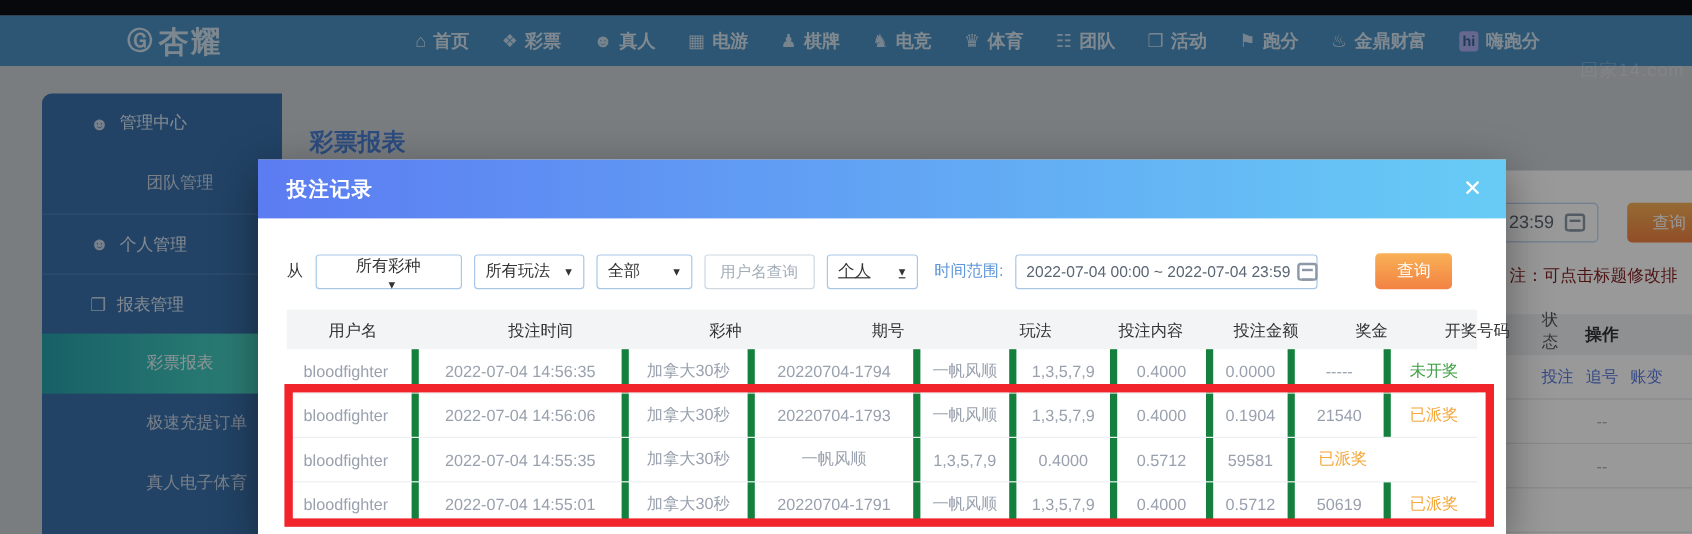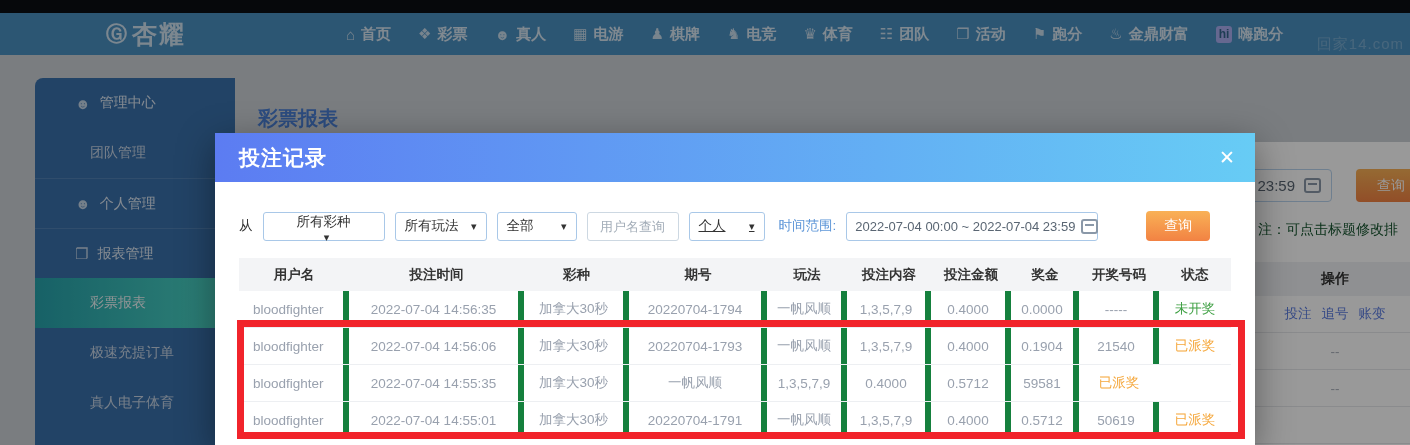--- a/index.html
+++ b/index.html
@@ -10,54 +10,54 @@
   .top-strip { position:absolute; left:0; top:0; width:100%; height:13px; background:#0b0e13; z-index:1; }
   .navbar { position:absolute; left:0; top:13px; width:100%; height:42px; background:#4a8fc0; z-index:1; }
   .logo { position:absolute; left:106px; top:0; height:42px; display:flex; align-items:center; gap:5px;
           color:#e7f0f8; opacity:.85; font-weight:bold; }
   .logo-badge { font-size:21px; }
   .logo-text { font-size:25px; letter-spacing:2px; }
   .nav-menu { position:absolute; left:346px; top:0; height:42px; display:flex; align-items:center; gap:27px; }
   .nav-item { display:flex; align-items:center; gap:6px; color:#e9f1f8; opacity:.88; font-size:15px; font-weight:bold; cursor:pointer; white-space:nowrap; }
   .nav-icon { font-size:15px; opacity:.9; }
   .hi-box { background:#c4b5fd; color:#2e5d80; border-radius:3px; padding:0 3px; font-size:12px; height:17px; line-height:17px; }
-  .watermark { position:absolute; right:6px; top:22px; color:rgba(255,255,255,.25); font-size:15px; letter-spacing:1px; z-index:2; }
+  .watermark { position:absolute; right:6px; top:36px; color:rgba(255,255,255,.25); font-size:15px; letter-spacing:1px; z-index:2; }
 
   
   .sidebar { position:absolute; left:35px; top:78px; width:200px; height:367px; background:#3a70ab;
              border-radius:8px 0 0 0; overflow:hidden; z-index:1; }
   .side-item { height:50px; display:flex; align-items:center; font-size:14px; cursor:pointer; }
   .side-section { padding-left:40px; gap:9px; color:#dde7f2; }
   .side-section.sep { border-top:1px solid rgba(255,255,255,.12); }
-  .side-sub { padding-left:55px; color:#c6d4e4; }
+  .side-sub { padding-left:87px; color:#c6d4e4; }
   .side-sub.active { background:linear-gradient(90deg,#27a2ab,#4fd9c7); color:#eef6f8; }
   .side-icon { font-size:15px; opacity:.85; }
 
   
   .page-title { position:absolute; left:258px; top:105px; font-size:20px; font-weight:bold; color:#4a7fd4; z-index:1; }
   .white-card { position:absolute; left:255px; top:142px; width:1170px; height:303px; background:#fff; border-radius:4px 4px 0 0; z-index:1; }
   .bg-date { position:absolute; left:1150px; top:169px; width:182px; height:33px; background:#fff; border:1px solid #b9d4ef;
              border-radius:4px; display:flex; align-items:center; justify-content:flex-end; gap:9px; padding-right:10px;
              color:#5a6673; font-size:15px; z-index:1; }
   .bg-query { position:absolute; left:1356px; top:169px; width:70px; height:33px; border-radius:4px; z-index:1;
               background:linear-gradient(180deg,#f9b156,#f28243); color:#fff; font-size:14px; text-align:center; line-height:33px; cursor:pointer; }
-  .bg-note { position:absolute; left:1258px; top:221px; color:#14532d; font-size:14px; white-space:nowrap; z-index:1; }
+  .bg-note { position:absolute; left:1258px; top:221px; color:#7f1d1d; font-size:14px; white-space:nowrap; z-index:1; }
   .bg-action-header { position:absolute; left:1245px; top:262px; width:180px; height:34px; background:#eef0f3;
                       display:flex; align-items:center; justify-content:center; font-size:14px; font-weight:bold; color:#333; z-index:1; }
   .bg-rows { position:absolute; left:1245px; top:296px; width:180px; z-index:1; }
   .bg-row { height:37px; display:flex; align-items:center; justify-content:center; gap:10px; border-bottom:1px solid #e6e8eb; font-size:13.5px; }
   .bg-link { color:#5a7be0; cursor:pointer; }
   .bg-dash { color:#a9b0ba; }
 
   
   .backdrop { position:absolute; inset:0; background:rgba(0,0,0,.40); z-index:5; }
   .modal { position:absolute; left:215px; top:133px; width:1040px; height:312px; background:#fff; z-index:10;
            box-shadow:0 10px 35px rgba(0,0,0,.4); }
   .modal-header { position:relative; height:49px; background:linear-gradient(90deg,#5c7cf2,#67ccf5); }
-  .modal-title { position:absolute; left:24px; top:0; line-height:49px; color:#fff; font-size:21px; font-weight:bold; letter-spacing:1px; }
+  .modal-title { position:absolute; left:24px; top:0; line-height:49px; color:#fff; font-size:17px; font-weight:bold; letter-spacing:1px; }
   .modal-close { position:absolute; right:20px; top:0; line-height:49px; color:#fff; font-size:19px; font-weight:bold; cursor:pointer; }
 
   .filters { position:absolute; left:24px; top:78px; right:16px; height:30px; display:flex; align-items:center; gap:10px;
              font-size:13.5px; color:#333; }
   .sel { border:1px solid #a9c8e8; border-radius:3px; height:29px; display:flex; align-items:center; justify-content:space-between;
          padding:0 9px; cursor:pointer; background:#fff; }
   .w120{width:122px;flex-direction:column;} .w92{width:92px;} .w80{width:80px;} .w76{width:76px;text-decoration:underline;}
   .chev { font-size:11px; color:#333; margin-left:6px; }
   .inp { width:92px; height:29px; border:1px solid #cdd8e2; border-radius:3px; text-align:center; font-size:13px; color:#333; outline:none; }
   .inp::placeholder { color:#a3adb8; }
@@ -66,21 +66,21 @@
              padding:0 8px; gap:6px; color:#5a6673; cursor:pointer; background:#fff; }
   .datebox .val { flex:1; font-size:13px; white-space:nowrap; }
   .cal { width:17px; height:15px; border:2px solid #8a98a8; border-radius:3px; position:relative; flex:none; }
   .cal::after { content:""; position:absolute; left:2px; right:2px; top:3px; height:6px;
                 border-top:2px solid #8a98a8; border-bottom:2px solid #8a98a8; }
   .btn-query { margin-left:38px; width:64px; height:30px; border:none; border-radius:4px; cursor:pointer;
                background:linear-gradient(180deg,#f9b156,#f28243); color:#fff; font-size:14px; }
 
   .bet-table { position:absolute; left:24px; top:125px; width:992px; }
   .thead, .tr { display:grid; grid-template-columns:110px 175px 105px 138px 80px 84px 80px 68px 80px 1fr; }
-  .thead { background:#f3f4f6; height:33px; align-items:center; font-weight:bold; font-size:13.5px; color:#333; }
+  .thead { background:#f3f4f6; height:33px; align-items:center; font-weight:normal; font-size:13.5px; color:#333;gap:14px; }
   .th { text-align:center; }
   .tr { height:37px; color:#99a1ae; font-size:13.5px; border-bottom:1px solid #edeff2; }
   .td { height:100%; display:flex; align-items:center; justify-content:center; }
   .td:not(:last-child) { border-right:6px solid #15803d;text-align:center; }
   .td-user { justify-content:flex-start; padding-left:14px; }
   .st-green { color:#3fa044; }
   .st-orange { color:#f5a73b; }
   .red-box { position:absolute; left:22px; top:187px; width:1008px; height:119px; border:7px solid #f1242b;
              z-index:3; pointer-events:none; }
 </style>

